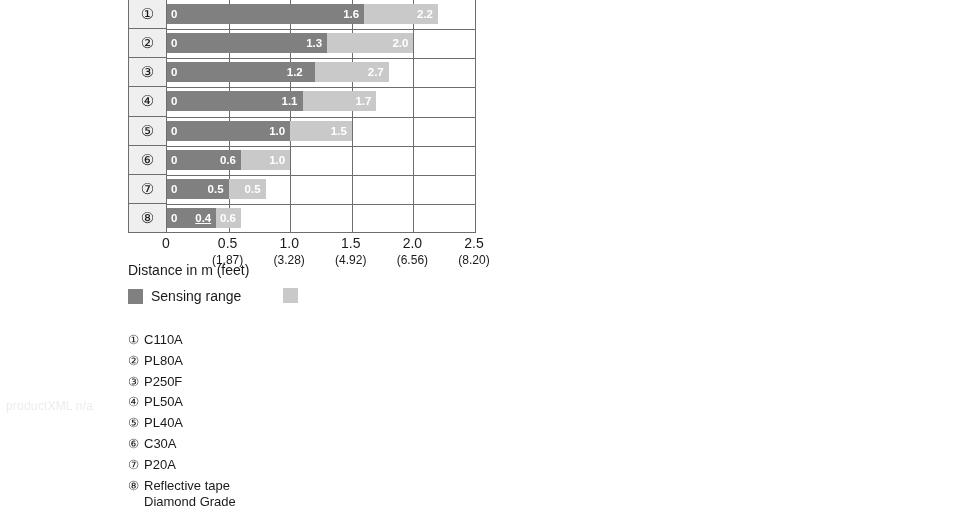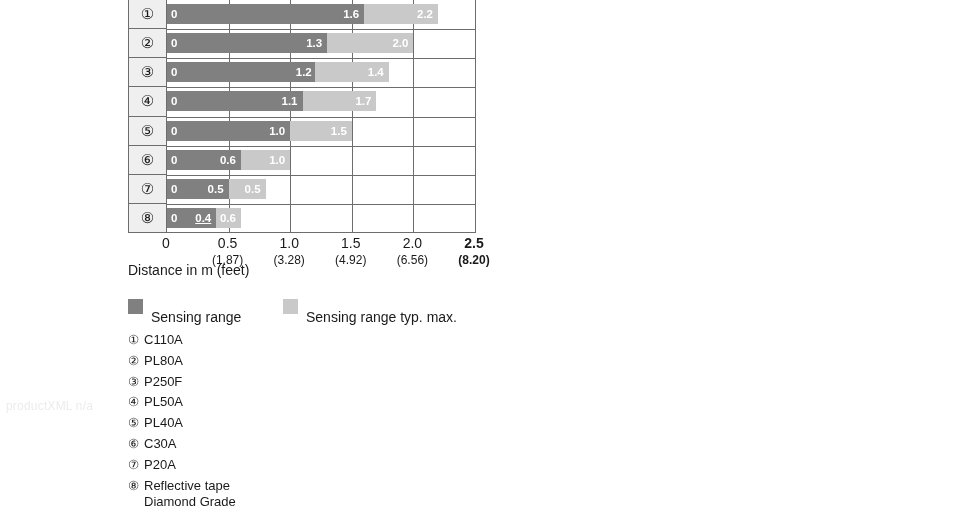--- a/index.html
+++ b/index.html
@@ -77,21 +77,21 @@
   .tick .t2{font-size:12px;color:#1a1a1a;line-height:16px;}
   #axis-title{
     position:absolute;left:128px;top:262px;width:348px;
     font-size:14px;color:#1a1a1a;
   }
 
   
   #legend{position:absolute;left:128px;top:288px;height:16px;}
   .legend-item{position:absolute;display:flex;align-items:center;}
   .legend-sw{width:15px;height:15px;display:inline-block;}
-  .legend-tx{font-size:14px;color:#1a1a1a;margin-left:8px;white-space:nowrap;margin-top:21px;}
+  .legend-tx{font-size:14px;color:#1a1a1a;margin-left:8px;white-space:nowrap;}
 
   
   #reflector{position:absolute;left:128px;top:332px;width:320px;}
   #reflector-title{font-size:15.5px;font-weight:bold;color:#111;margin:0 0 12px 0;}
   .ref-item{display:flex;align-items:flex-start;font-size:13px;color:#1a1a1a;margin-bottom:4.8px;line-height:16px;}
   .ref-num{width:16px;flex:0 0 16px;font-size:12.5px;}
   .ref-name{white-space:pre-line;}
 </style>
 </head>
 <body>
@@ -142,22 +142,22 @@
             <div class="bar-zero">0</div>
             <div class="bar-val-dark" style="right: 91.24px;">1.3</div>
             <div class="bar-val-light" style="right: 5px;">2.0</div>
           </div>
         </div>
         <div class="bar-row" style="height: 29.125px;">
           <div class="bar-wrap" style="width: 221.76px;">
             <div class="bar-light" style="width: 221.76px; background: rgb(201, 201, 201);"></div>
             <div class="bar-dark" style="width: 147.84px; background: rgb(128, 128, 128);"></div>
             <div class="bar-zero">0</div>
-            <div class="bar-val-dark" style="right: 77px; text-align: center;">1.2</div>
-            <div class="bar-val-light" style="right: 5px;">1.4</div>
+            <div class="bar-val-dark" style="right: 86px; text-align: center;">1.2</div>
+            <div class="bar-val-light" style="right: 5px;">2.7</div>
           </div>
         </div>
         <div class="bar-row" style="height: 29.125px;">
           <div class="bar-wrap" style="width: 209.44px;">
             <div class="bar-light" style="width: 209.44px; background: rgb(201, 201, 201);"></div>
             <div class="bar-dark" style="width: 135.52px; background: rgb(128, 128, 128);"></div>
             <div class="bar-zero">0</div>
             <div class="bar-val-dark" style="right: 78.92px;">1.1</div>
             <div class="bar-val-light" style="right: 5px;">1.7</div>
           </div>
@@ -216,35 +216,34 @@
       <div class="t2">(3.28)</div>
     </div>
     <div class="tick" style="left: 187.8px;">
       <div class="t1">1.5</div>
       <div class="t2">(4.92)</div>
     </div>
     <div class="tick" style="left: 249.4px;">
       <div class="t1">2.0</div>
       <div class="t2">(6.56)</div>
     </div>
-    <div class="tick" style="left: 311px; font-weight: bold;">
+    <div class="tick" style="left: 311px;">
       <div class="t1">2.5</div>
       <div class="t2">(8.20)</div>
     </div>
   </div>
 <div id="axis-title">Distance in m (feet)</div>
 
 <div id="legend">
     <div class="legend-item" style="left: 0px;">
       <span class="legend-sw" style="background: rgb(128, 128, 128);"></span>
       <span class="legend-tx">Sensing range</span>
     </div>
     <div class="legend-item" style="left: 155px;">
       <span class="legend-sw" style="background: rgb(201, 201, 201);"></span>
-      <span class="legend-tx">Sensing range typ. max.</span>
     </div>
   </div>
 
 <div id="reflector">
   <div id="reflector-list">
       <div class="ref-item">
         <span class="ref-num">①</span>
         <span class="ref-name">C110A</span>
       </div>
       <div class="ref-item">

